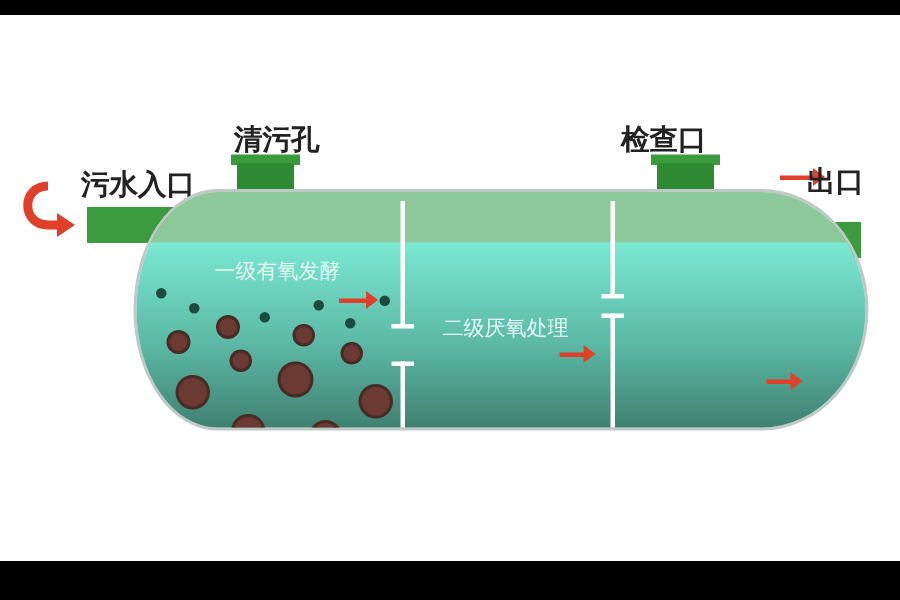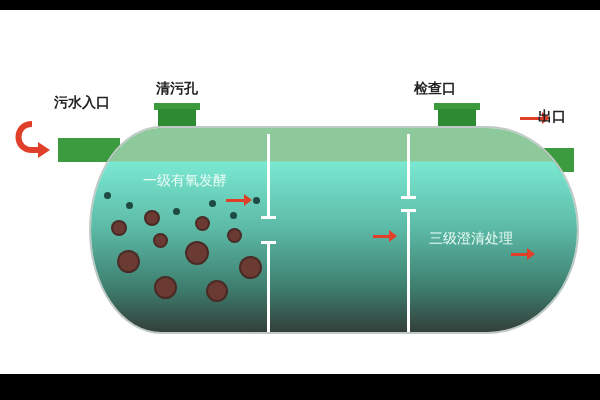--- a/index.html
+++ b/index.html
@@ -1,44 +1,44 @@
 <!DOCTYPE html>
 <html><head>
 <meta charset="utf-8">
 <style>
   html,body{margin:0;padding:0;}
   body{width:600px;height:400px;position:relative;overflow:hidden;background:#fff;font-family:"DejaVu Sans",sans-serif;}
   .bar{position:absolute;left:0;width:600px;background:#000;}
   .bar.top{top:0;height:10px;}
   .bar.bottom{top:374px;height:26px;}
-  .label{position:absolute;font-size:14px;font-weight:bold;color:#222;white-space:nowrap;}
+  .label{position:absolute;font-size:19px;font-weight:bold;color:#222;white-space:nowrap;}
   .wlabel{position:absolute;font-size:14px;color:#e8fbf5;white-space:nowrap;}
   .cap{position:absolute;background:#2e8b32;}
   .caplip{position:absolute;background:#3a9a3c;}
   .pipe{position:absolute;background:#3d9b3f;}
-  .tank{position:absolute;left:91px;top:128px;width:486px;height:204px;border-radius:70px 90px 90px 70px / 102px;overflow:hidden;
+  .tank{position:absolute;left:91px;top:128px;width:486px;height:157px;border-radius:70px 90px 90px 70px / 102px;overflow:hidden;
         background:linear-gradient(to bottom,#8dc99a 0px,#8dc99a 33px,#7ae8d2 34px,#5cbaa6 100px,#3e7e6e 160px,#333f3a 204px);
         box-shadow:0 0 0 2px #bfc9c5;}
   .part{position:absolute;width:3px;background:#fff;}
   .tee{position:absolute;height:3px;background:#fff;}
   .dot{position:absolute;border-radius:50%;background:#1e4a42;}
   .bub{position:absolute;border-radius:50%;background:#6a3a33;box-shadow:0 0 0 2px #4a2a25;}
   .arrow{position:absolute;height:3px;background:#e0402a;}
   .arrow::after{content:"";position:absolute;right:-6px;top:-5px;border-left:8px solid #e0402a;border-top:6px solid transparent;border-bottom:6px solid transparent;}
 </style>
 </head>
 <body>
 
 <div class="bar top"></div>
 
 <svg style="position:absolute;left:8px;top:118px" width="46" height="42">
   <path d="M24 6 C6 6 6 32 24 32 L32 32" stroke="#e0402a" stroke-width="6" fill="none"></path>
   <polygon points="30,24 42,32 30,40" fill="#e0402a"></polygon>
 </svg>
-<div class="label" style="left:54px;top:94px">污水入口</div>
+<div class="label" style="left:54px;top:110px">污水入口</div>
 <div class="pipe" style="left:58px;top:138px;width:62px;height:24px"></div>
 
 <div class="label" style="left:156px;top:80px">清污孔</div>
 <div class="caplip" style="left:154px;top:103px;width:46px;height:7px"></div>
 <div class="cap" style="left:158px;top:109px;width:38px;height:20px"></div>
 
 <div class="label" style="left:414px;top:80px">检查口</div>
 <div class="caplip" style="left:434px;top:103px;width:46px;height:7px"></div>
 <div class="cap" style="left:438px;top:109px;width:38px;height:20px"></div>
 
@@ -52,21 +52,21 @@
   <div class="tee" style="left:170px;top:88px;width:15px"></div>
   <div class="tee" style="left:170px;top:113px;width:15px"></div>
   <div class="part" style="left:176px;top:113px;height:91px"></div>
 
   <div class="part" style="left:316px;top:6px;height:62px"></div>
   <div class="tee" style="left:310px;top:68px;width:15px"></div>
   <div class="tee" style="left:310px;top:81px;width:15px"></div>
   <div class="part" style="left:316px;top:81px;height:123px"></div>
 
   <div class="wlabel" style="left:52px;top:44px">一级有氧发酵</div>
-  <div class="wlabel" style="left:338px;top:102px">三级澄清处理</div>
+  <div class="wlabel" style="left:204px;top:82px">二级厌氧处理</div>
 
   <div class="arrow" style="left:135px;top:71px;width:20px"></div>
   <div class="arrow" style="left:282px;top:107px;width:18px"></div>
   <div class="arrow" style="left:420px;top:125px;width:18px"></div>
 
   <div class="dot" style="left:13px;top:64px;width:7px;height:7px"></div>
   <div class="dot" style="left:35px;top:74px;width:7px;height:7px"></div>
   <div class="dot" style="left:82px;top:80px;width:7px;height:7px"></div>
   <div class="dot" style="left:118px;top:72px;width:7px;height:7px"></div>
   <div class="dot" style="left:139px;top:84px;width:7px;height:7px"></div>

